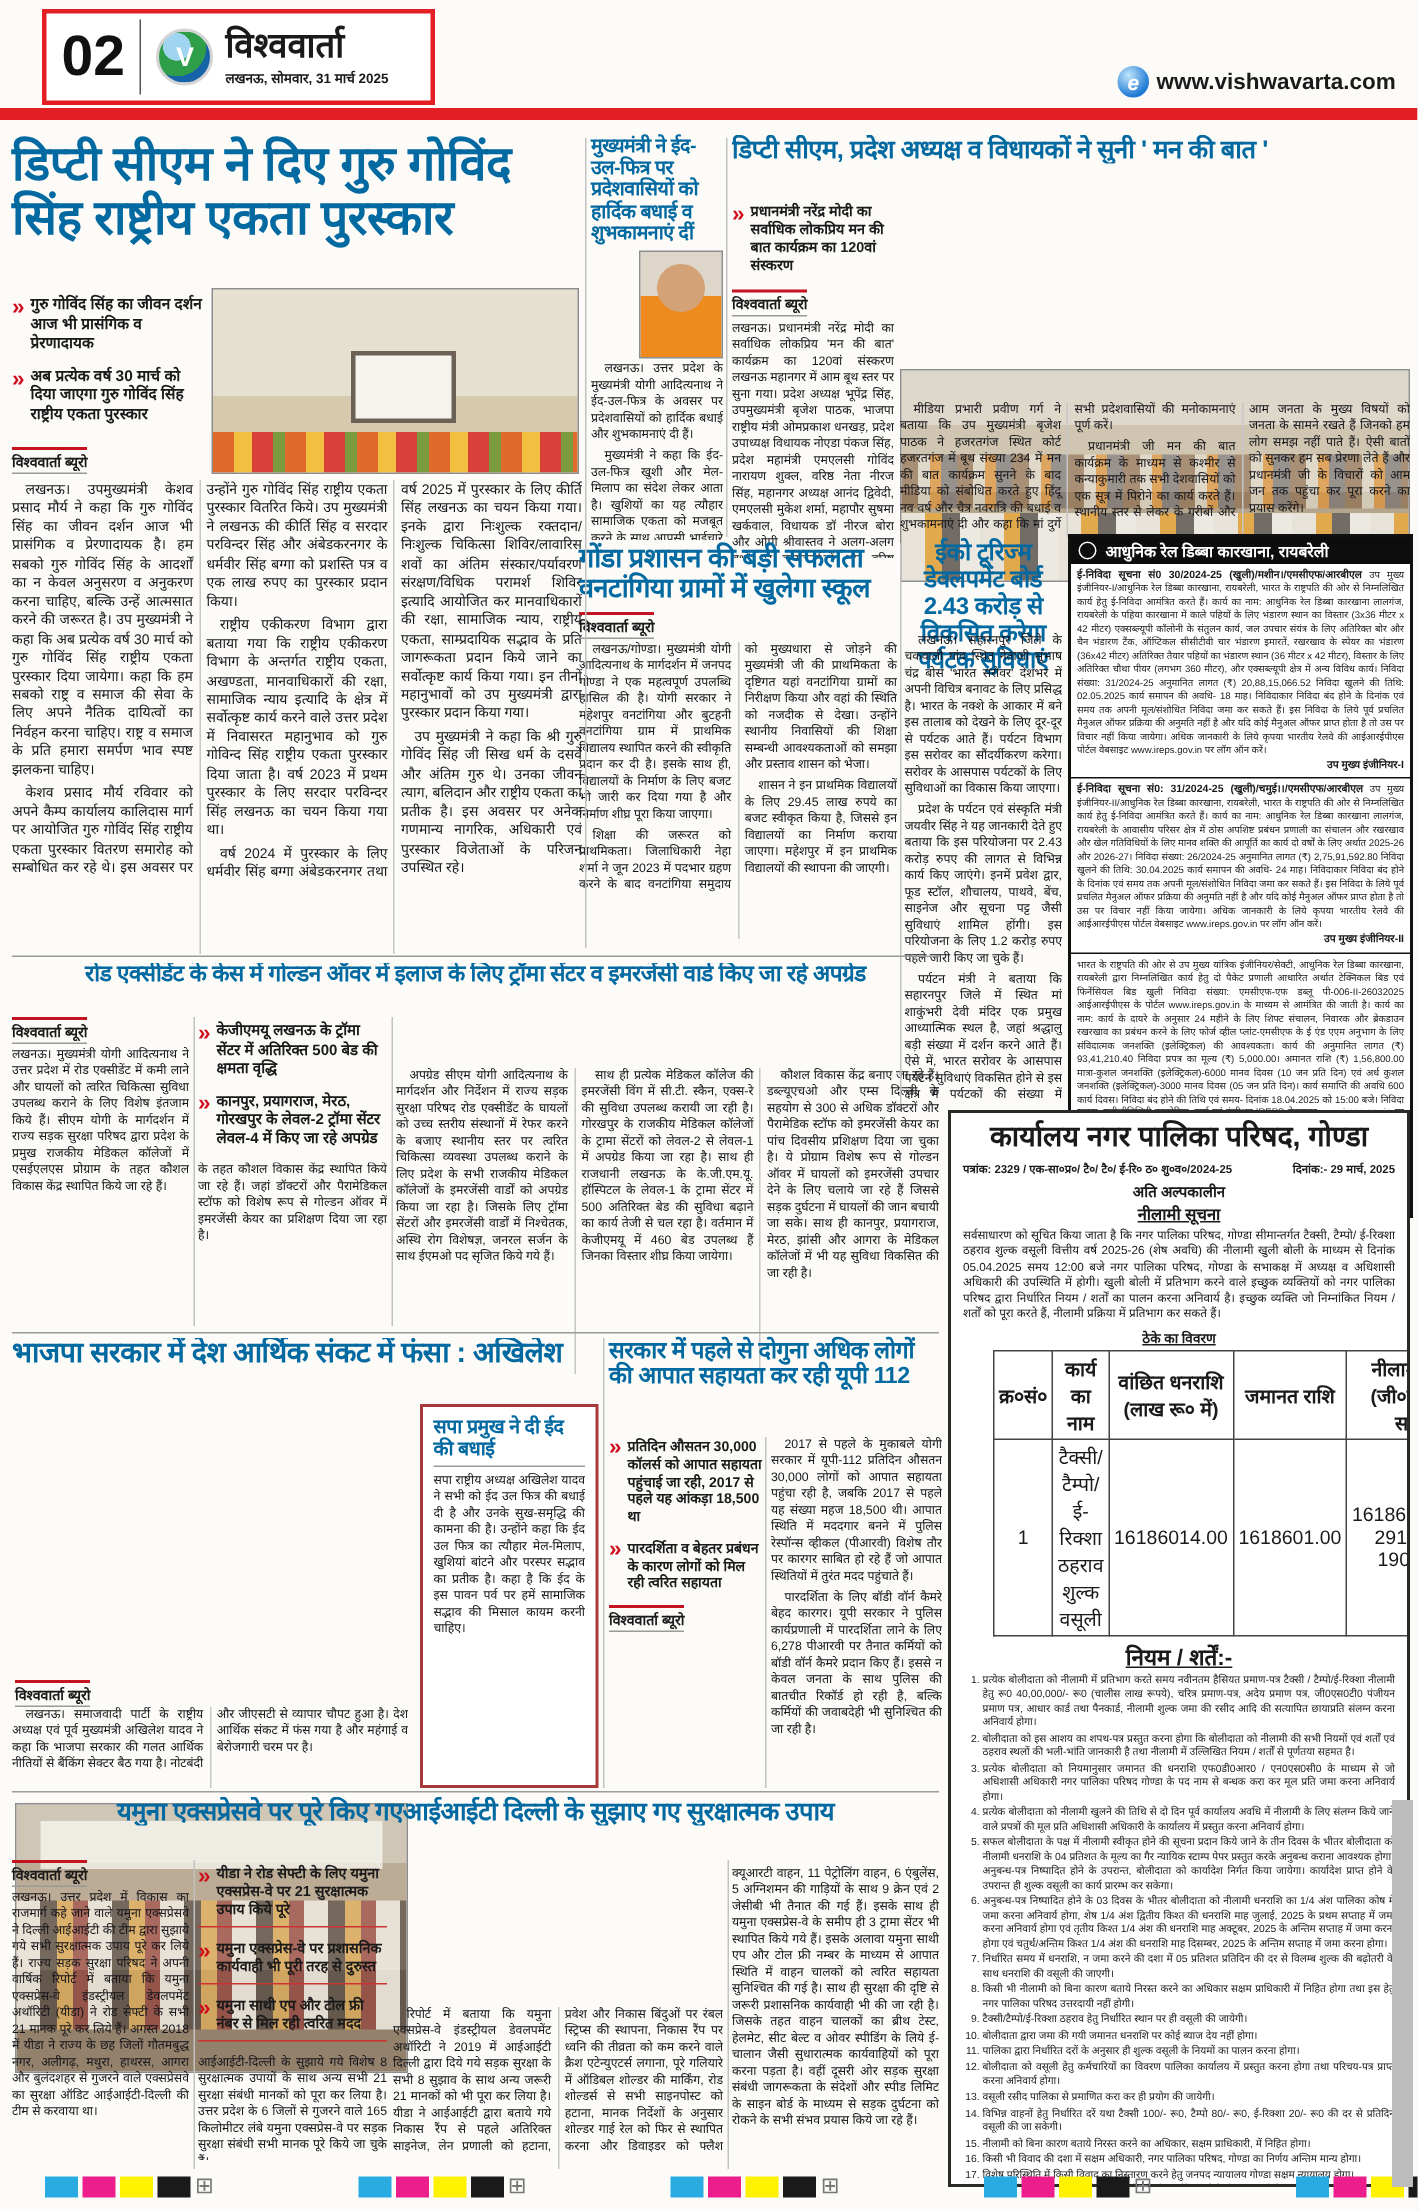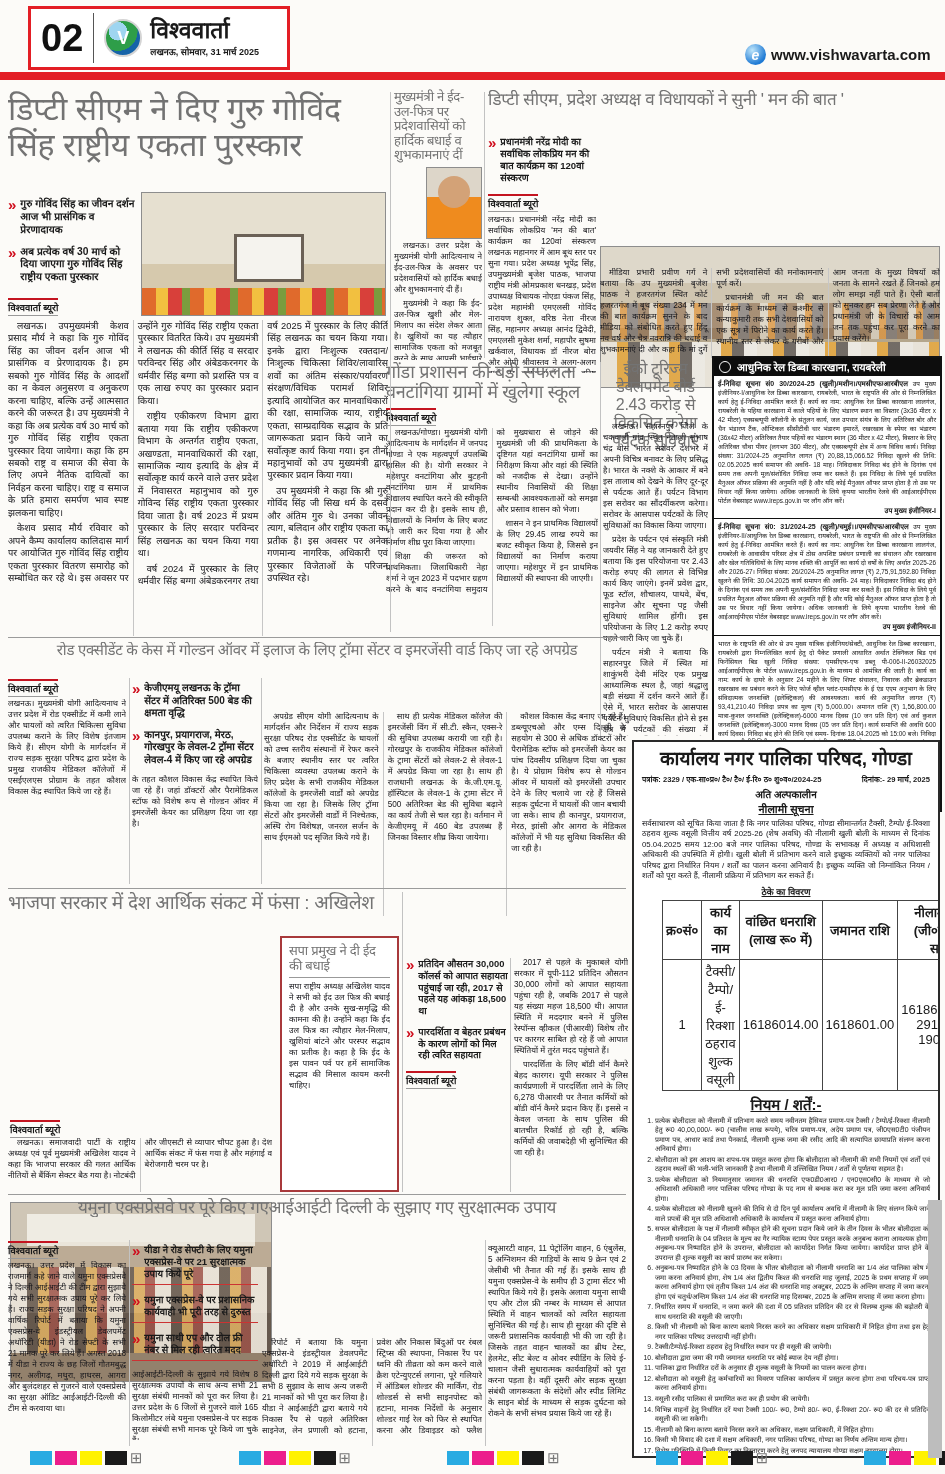--- a/index.html
+++ b/index.html
@@ -1,19 +1,19 @@
 <!DOCTYPE html>
 <html><head>
 <meta charset="utf-8">
 <style>
   html,body{margin:0;padding:0;}
   body{font-family:"Liberation Sans","DejaVu Sans",sans-serif;background:#dddad4;}
   .page{position:relative;width:945px;height:1474px;background:#fcfbf8;margin:0 auto;overflow:hidden;color:#1a1a1a;}
   .abs{position:absolute;}
-  .hl{font-weight:400;color:#737373;line-height:1.12;letter-spacing:-0.3px;}
+  .hl{font-weight:700;color:#0369a1;line-height:1.12;letter-spacing:-0.3px;}
   .byline{font-weight:700;font-size:9.5px;border-top:2px solid #c41420;border-bottom:1px solid #9a9a9a;padding:1px 0;display:inline-block;}
   .bodytxt{text-align:justify;line-height:1.34;color:#15151a;}
   .bodytxt p{margin:0 0 3px;text-indent:9px;}
   .f93{font-size:9.3px}.f82{font-size:8.2px}
   .cols2{column-count:2;column-gap:9px;column-rule:1px solid #c6c6c6;}
   .cols3{column-count:3;column-gap:9px;column-rule:1px solid #c6c6c6;}
   .bullet{display:flex;gap:4px;font-weight:700;line-height:1.25;margin:0 0 9px;}
   .bullet .mk{color:#cf0d1d;font-weight:900;font-size:15px;line-height:.9;flex:0 0 auto;}
   .vline{position:absolute;width:1px;background:#c2c2c2;}
   .hline{position:absolute;height:1px;background:#9b9b9b;}
@@ -198,20 +198,21 @@
   <div class="abs byline" style="left:10px;top:1120px;">विश्ववार्ता ब्यूरो</div>
   <div class="abs bodytxt f82 cols2" style="left:8px;top:1138px;width:264px;height:54px;overflow:hidden;">
       <p>लखनऊ। समाजवादी पार्टी के राष्ट्रीय अध्यक्ष एवं पूर्व मुख्यमंत्री अखिलेश यादव ने कहा कि भाजपा सरकार की गलत आर्थिक नीतियों से बैंकिंग सेक्टर बैठ गया है। नोटबंदी और जीएसटी से व्यापार चौपट हुआ है। देश आर्थिक संकट में फंस गया है और महंगाई व बेरोजगारी चरम पर है।</p>
     </div>
   <div class="abs sapa-box" style="left:280px;top:936px;width:119px;height:256px;">
     <div class="hl" style="font-size:13px;">सपा प्रमुख ने दी ईद की बधाई</div>
     <div style="height:1px;background:#999;margin:4px 0;"></div>
     <div class="bodytxt f82" style="height:196px;overflow:hidden;">सपा राष्ट्रीय अध्यक्ष अखिलेश यादव ने सभी को ईद उल फित्र की बधाई दी है और उनके सुख-समृद्धि की कामना की है। उन्होंने कहा कि ईद उल फित्र का त्यौहार मेल-मिलाप, खुशियां बांटने और परस्पर सद्भाव का प्रतीक है। कहा है कि ईद के इस पावन पर्व पर हमें सामाजिक सद्भाव की मिसाल कायम करनी चाहिए।</div>
   </div>
 
+  <div class="abs hl" style="left:406px;top:892px;width:222px;font-size:15.5px;">सरकार में पहले से दोगुना अधिक लोगों की आपात सहायता कर रही यूपी 112</div>
   <div class="abs" style="left:406px;top:958px;width:102px;">
     <div>
         <div class="bullet" style="font-size:9.4px;">
           <span class="mk">»</span>
           <span>प्रतिदिन औसतन 30,000 कॉलर्स को आपात सहायता पहुंचाई जा रही, 2017 से पहले यह आंकड़ा 18,500 था</span>
         </div>
         <div class="bullet" style="font-size:9.4px;">
           <span class="mk">»</span>
           <span>पारदर्शिता व बेहतर प्रबंधन के कारण लोगों को मिल रही त्वरित सहायता</span>
         </div>

